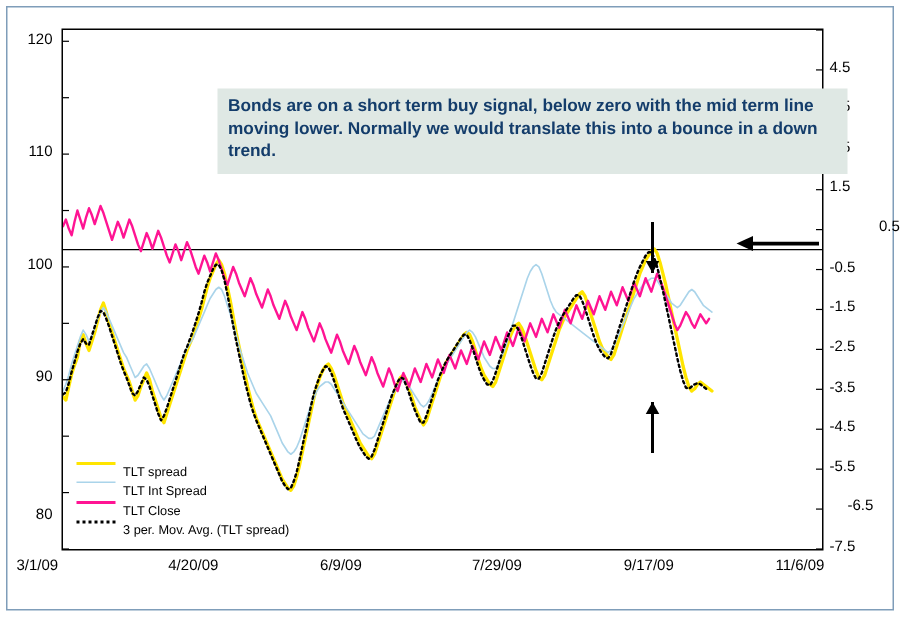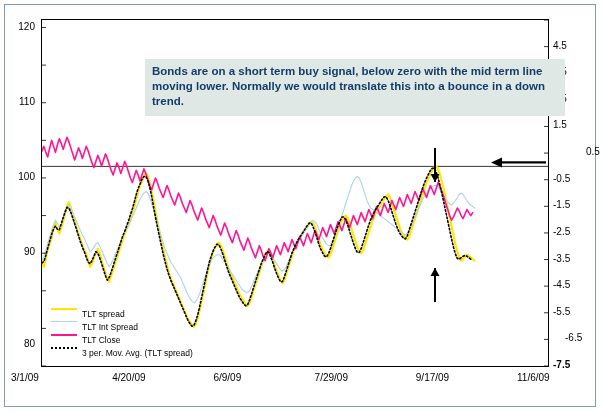--- a/index.html
+++ b/index.html
@@ -132,21 +132,21 @@
   </div>
 
   <div id="y-left-labels">
       <div class="axis-label y-left" style="left: 4px; top: 316.391px; margin-top: 17px;">80</div>
       <div class="axis-label y-left" style="left: 4px; top: 241.174px;">90</div>
       <div class="axis-label y-left" style="left: 4px; top: 165.957px;">100</div>
       <div class="axis-label y-left" style="left: 4px; top: 90.7391px;">110</div>
       <div class="axis-label y-left" style="left: 4px; top: 15.5217px;">120</div>
     </div>
   <div id="y-right-labels">
-      <div class="axis-label y-right" style="left: 548px; top: 354px; font-weight: bold;">-7.5</div>
+      <div class="axis-label y-right" style="left: 548px; top: 354px;">-7.5</div>
       <div class="axis-label y-right" style="left: 548px; top: 327.385px; margin-left: 12px;">-6.5</div>
       <div class="axis-label y-right" style="left: 548px; top: 300.769px;">-5.5</div>
       <div class="axis-label y-right" style="left: 548px; top: 274.154px;">-4.5</div>
       <div class="axis-label y-right" style="left: 548px; top: 247.538px;">-3.5</div>
       <div class="axis-label y-right" style="left: 548px; top: 220.923px;">-2.5</div>
       <div class="axis-label y-right" style="left: 548px; top: 194.308px;">-1.5</div>
       <div class="axis-label y-right" style="left: 548px; top: 167.692px;">-0.5</div>
       <div class="axis-label y-right" style="left: 548px; top: 141.077px; padding-left: 33px;">0.5</div>
       <div class="axis-label y-right" style="left: 548px; top: 114.462px;">1.5</div>
       <div class="axis-label y-right" style="left: 548px; top: 87.8462px;">2.5</div>

